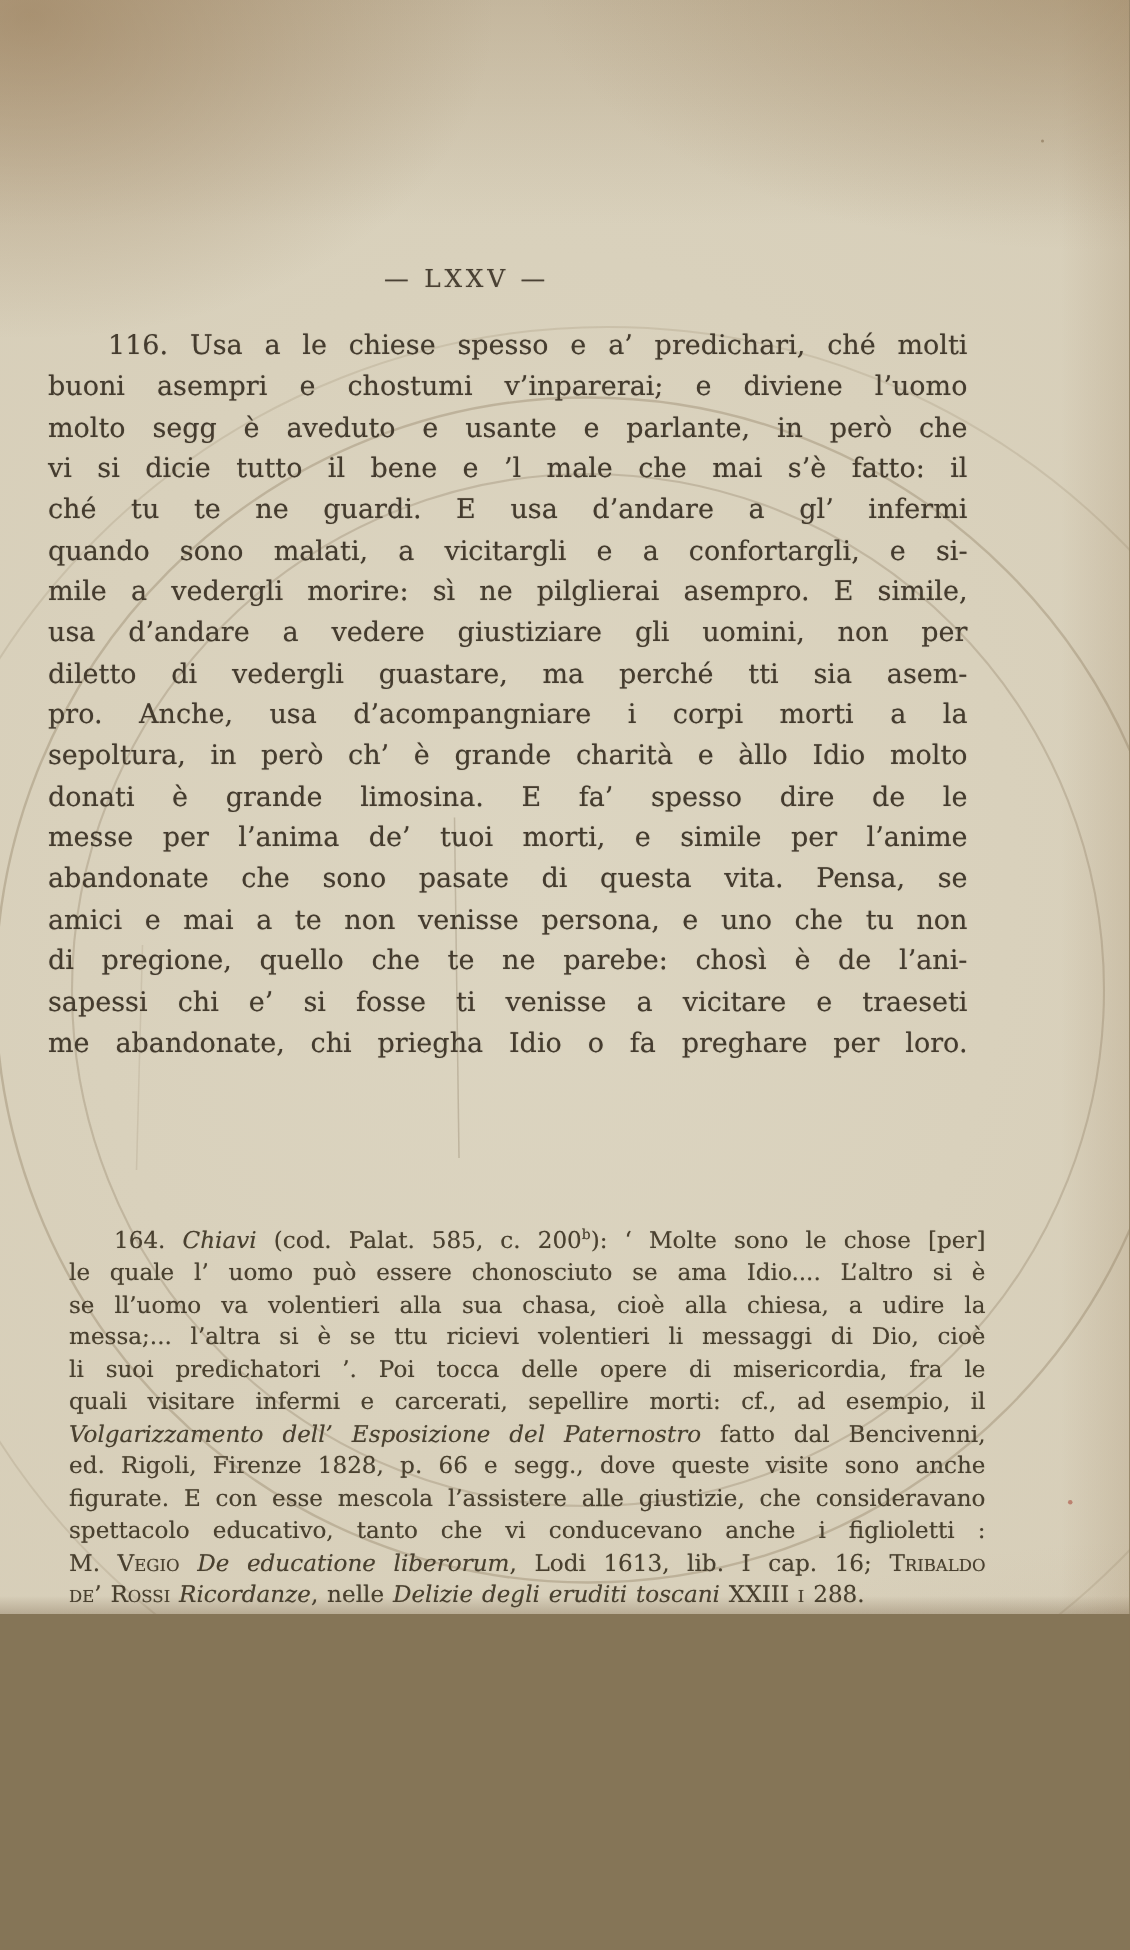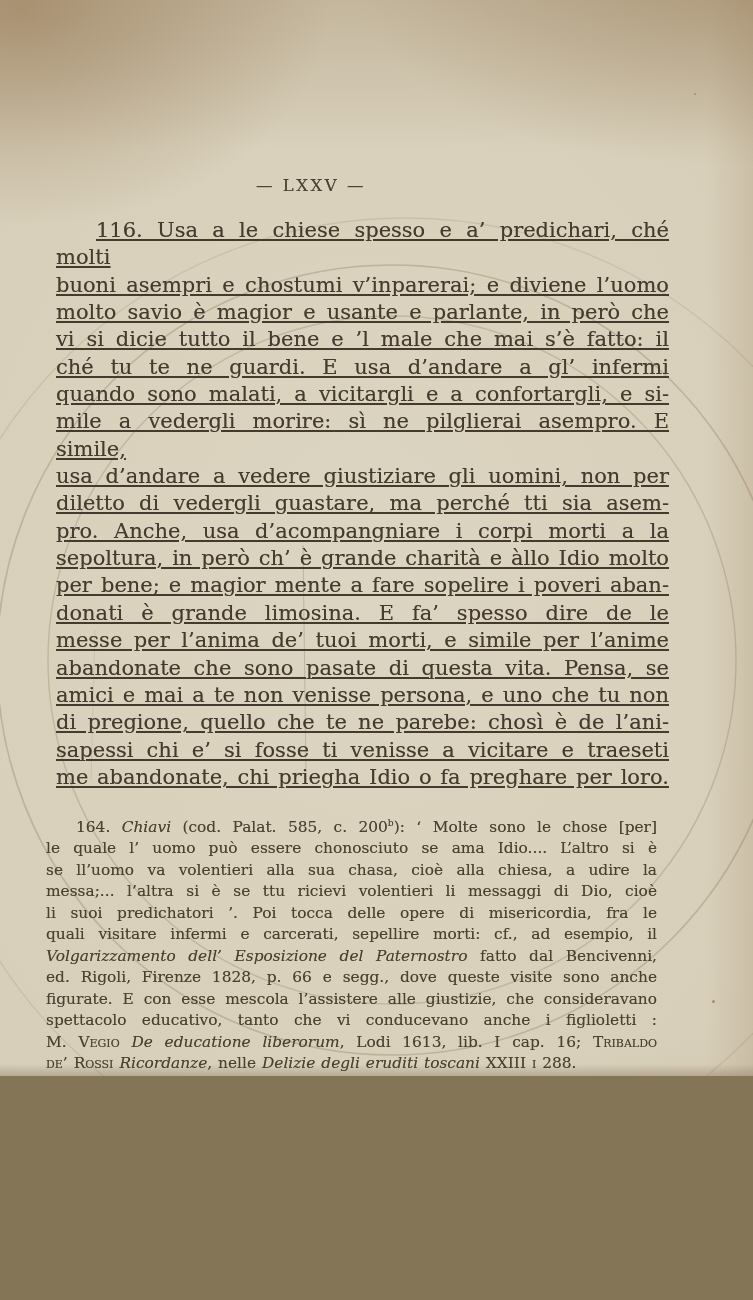--- a/index.html
+++ b/index.html
@@ -23,26 +23,25 @@
     position: absolute;
     left: 46px; top: 176px; width: 530px;
     text-align: center;
     font-size: 16.5px;
     letter-spacing: 2.5px;
     color: #4a4134;
     text-shadow: 0 0 0.6px rgba(74,65,52,0.55);
   }
   .textblock { position: absolute; color: #443b2e; }
   .main {
-    left: 56px; top: 217px; width: 613px;
-    font-size: 21px;
+    left: 32px; top: 217px; width: 613px;
+    font-size: 18px;
     line-height: 27.35px;
     word-spacing: 1.5px;
     text-shadow: 0 0 0.6px rgba(68,59,46,0.5);
-    text-decoration: underline;
   }
   .footnote {
     left: 46px; top: 817px; width: 611px;
     font-size: 15.4px;
     line-height: 21.45px;
     word-spacing: 1px;
     color: #49402f;
     text-shadow: 0 0 0.5px rgba(73,64,47,0.5);
   }
   .line { text-align: justify; text-align-last: justify; }
@@ -69,30 +68,29 @@
   </svg>
 
   <div class="speck" style="left:712px; top:1000px; width:3px; height:3px; background:rgba(168,70,55,0.55);"></div>
   <div class="speck" style="left:694px; top:93px; width:2px; height:2px; background:rgba(120,95,65,0.5);"></div>
 
   <div class="page-number">— LXXV —</div>
 
   <div class="textblock main">
       <div class="line indent"><span>116. Usa a le chiese spesso e a’ predichari, ché molti</span></div>
       <div class="line"><span>buoni asempri e chostumi v’inparerai; e diviene l’uomo</span></div>
-      <div class="line"><span>molto savio è magior e usante e parlante, in però che</span></div>
+      <div class="line"><span>molto segg è aveduto e usante e parlante, in però che</span></div>
       <div class="line"><span>vi si dicie tutto il bene e ’l male che mai s’è fatto: il</span></div>
       <div class="line"><span>ché tu te ne guardi.  E usa d’andare a gl’ infermi</span></div>
       <div class="line"><span>quando sono malati, a vicitargli e a confortargli, e si-</span></div>
       <div class="line"><span>mile a vedergli morire: sì ne pilglierai asempro. E simile,</span></div>
       <div class="line"><span>usa d’andare a vedere giustiziare gli uomini, non per</span></div>
       <div class="line"><span>diletto di vedergli guastare, ma perché tti sia asem-</span></div>
       <div class="line"><span>pro.  Anche, usa d’acompangniare i corpi morti a la</span></div>
       <div class="line"><span>sepoltura, in però ch’ è grande charità e àllo Idio molto</span></div>
-      <div class="line"><span>per bene; e magior mente a fare sopelire i poveri aban-</span></div>
       <div class="line"><span>donati è grande limosina.  E fa’ spesso dire de le</span></div>
       <div class="line"><span>messe per l’anima de’ tuoi morti, e simile per l’anime</span></div>
       <div class="line"><span>abandonate che sono pasate di questa vita. Pensa, se</span></div>
       <div class="line"><span>amici e mai a te non venisse persona, e uno che tu non</span></div>
       <div class="line"><span>di pregione, quello che te ne parebe: chosì è de l’ani-</span></div>
       <div class="line"><span>sapessi chi e’ si fosse ti venisse a vicitare e traeseti</span></div>
       <div class="line"><span>me abandonate, chi priegha Idio o fa preghare per loro.</span></div>
     </div>
 
   <div class="textblock footnote">

